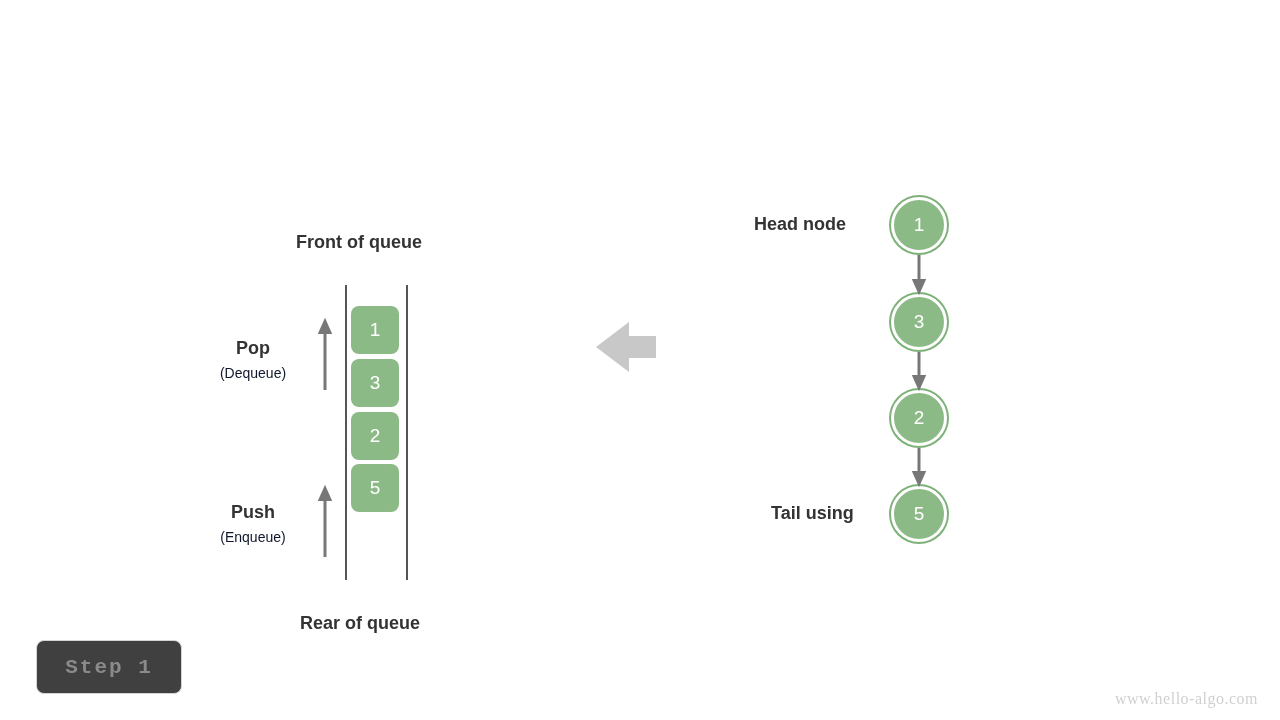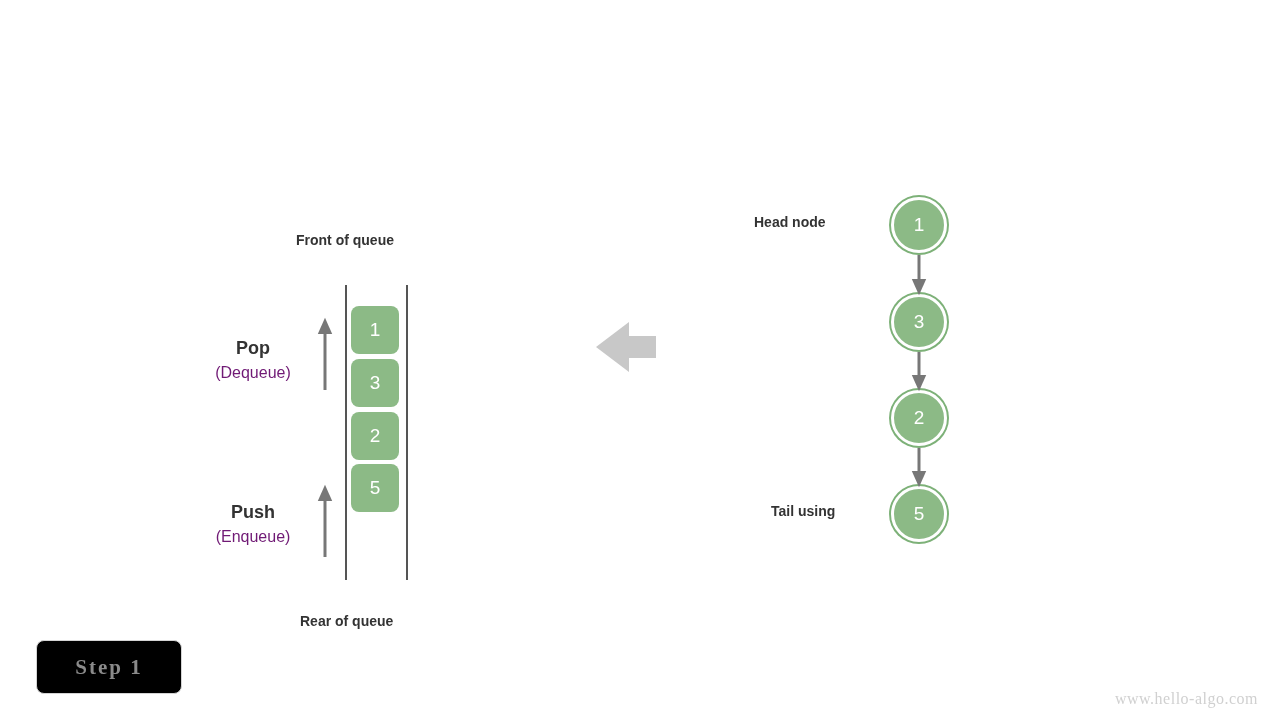--- a/index.html
+++ b/index.html
@@ -19,21 +19,21 @@
   .canvas {
     position: absolute;
     inset: 0;
   }
 
   
   .label-bold {
     position: absolute;
     font-family: "Liberation Sans", sans-serif;
     font-weight: bold;
-    font-size: 14px;
+    font-size: 18px;
     color: #333333;
     white-space: nowrap;
   }
 
   
   #front-label {
     left: 296px;
     top: 232px;
   }
   #rear-label {
@@ -50,22 +50,22 @@
   .op-title {
     font-family: "Liberation Sans", sans-serif;
     font-weight: bold;
     font-size: 18px;
     color: #333333;
     line-height: 24px;
   }
   .op-sub {
     font-family: "Liberation Sans", sans-serif;
     font-weight: normal;
-    font-size: 16px;
-    color: #701a75;
+    font-size: 14px;
+    color: #0f172a;
     line-height: 26px;
   }
   #pop-group { left: 163px; top: 336px; }
   #push-group { left: 163px; top: 500px; }
 
   
   .rail {
     position: absolute;
     width: 2px;
     background: #555555;
@@ -124,25 +124,25 @@
 
   
   #step-badge {
     position: absolute;
     left: 36px;
     top: 640px;
     width: 144px;
     height: 52px;
     border: 1px solid #d4d4d4;
     border-radius: 8px;
-    background: #000000;
+    background: #404040;
     display: flex;
     align-items: center;
     justify-content: center;
-    font-family: Liberation Serif, serif;
+    font-family: Liberation Mono, monospace;
     font-size: 21px;
     font-weight: bold;
     letter-spacing: 2px;
     color: #8a8a8a;
   }
 
   
   #watermark {
     position: absolute;
     right: 22px;

